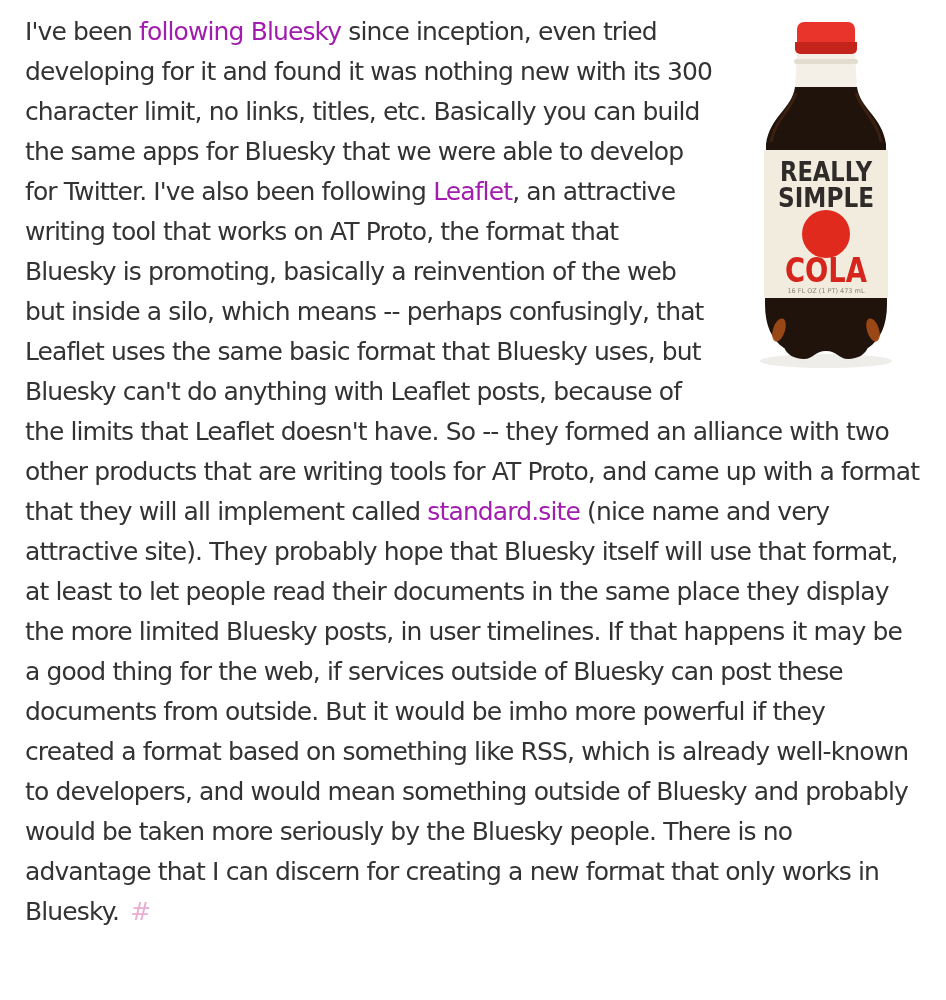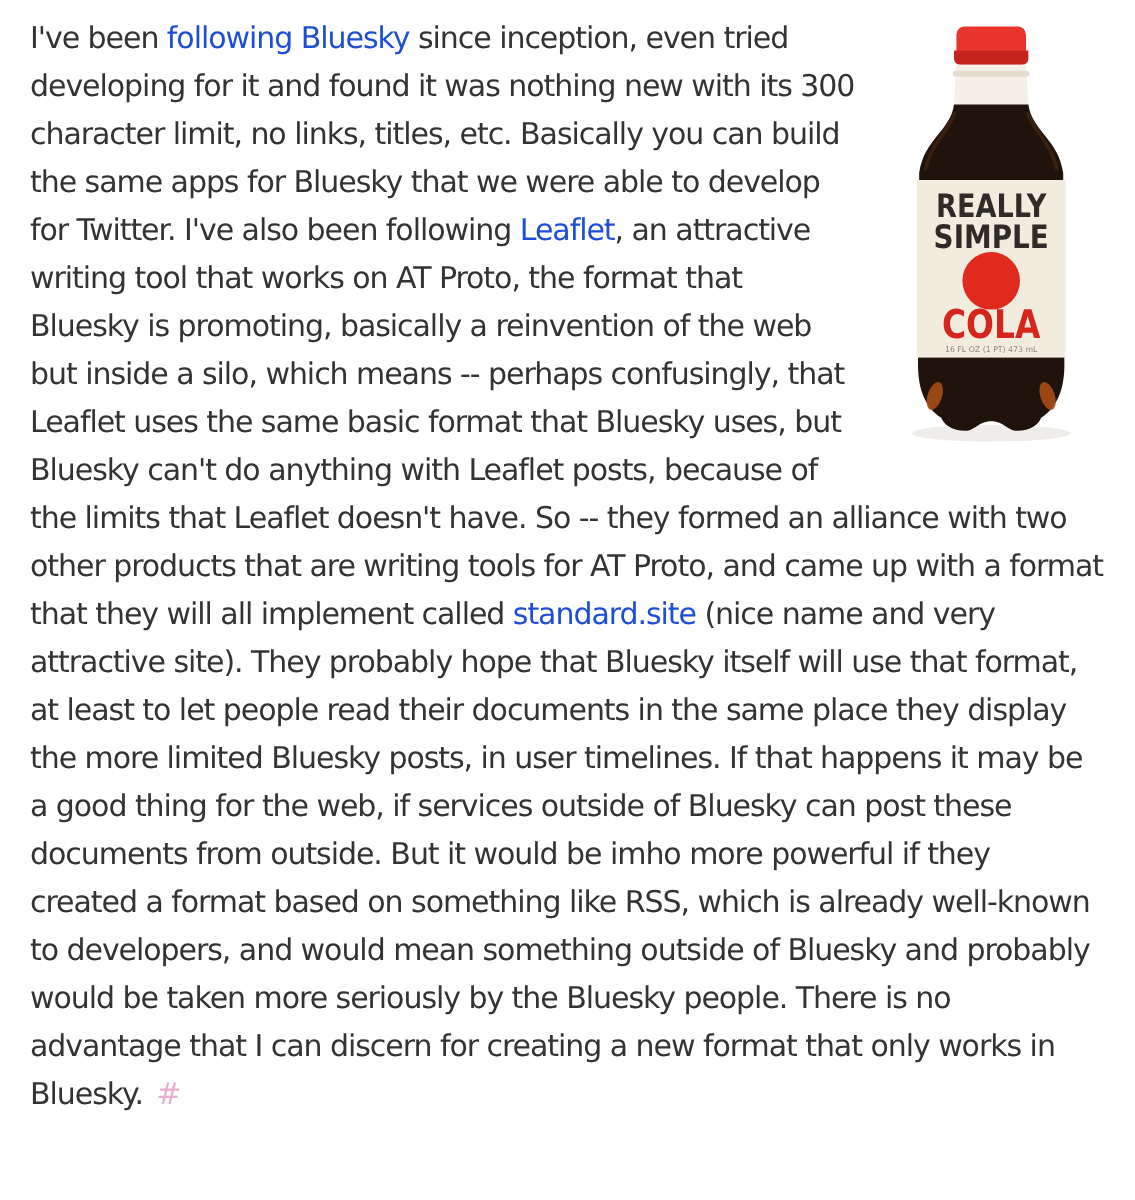--- a/index.html
+++ b/index.html
@@ -17,21 +17,21 @@
   }
   .post p {
     margin: 0;
     font-size: 25px;
     line-height: 40px;
     letter-spacing: -0.035em;
     color: #333333;
     text-align: left;
   }
   a.post-link {
-    color: #1d4ed8;
+    color: #a21caf;
     text-decoration: none;
     cursor: pointer;
   }
   a.permalink {
     color: #e8aed2;
     text-decoration: none;
     margin-left: 11px;
     cursor: pointer;
   }
   figure.bottle-figure {

